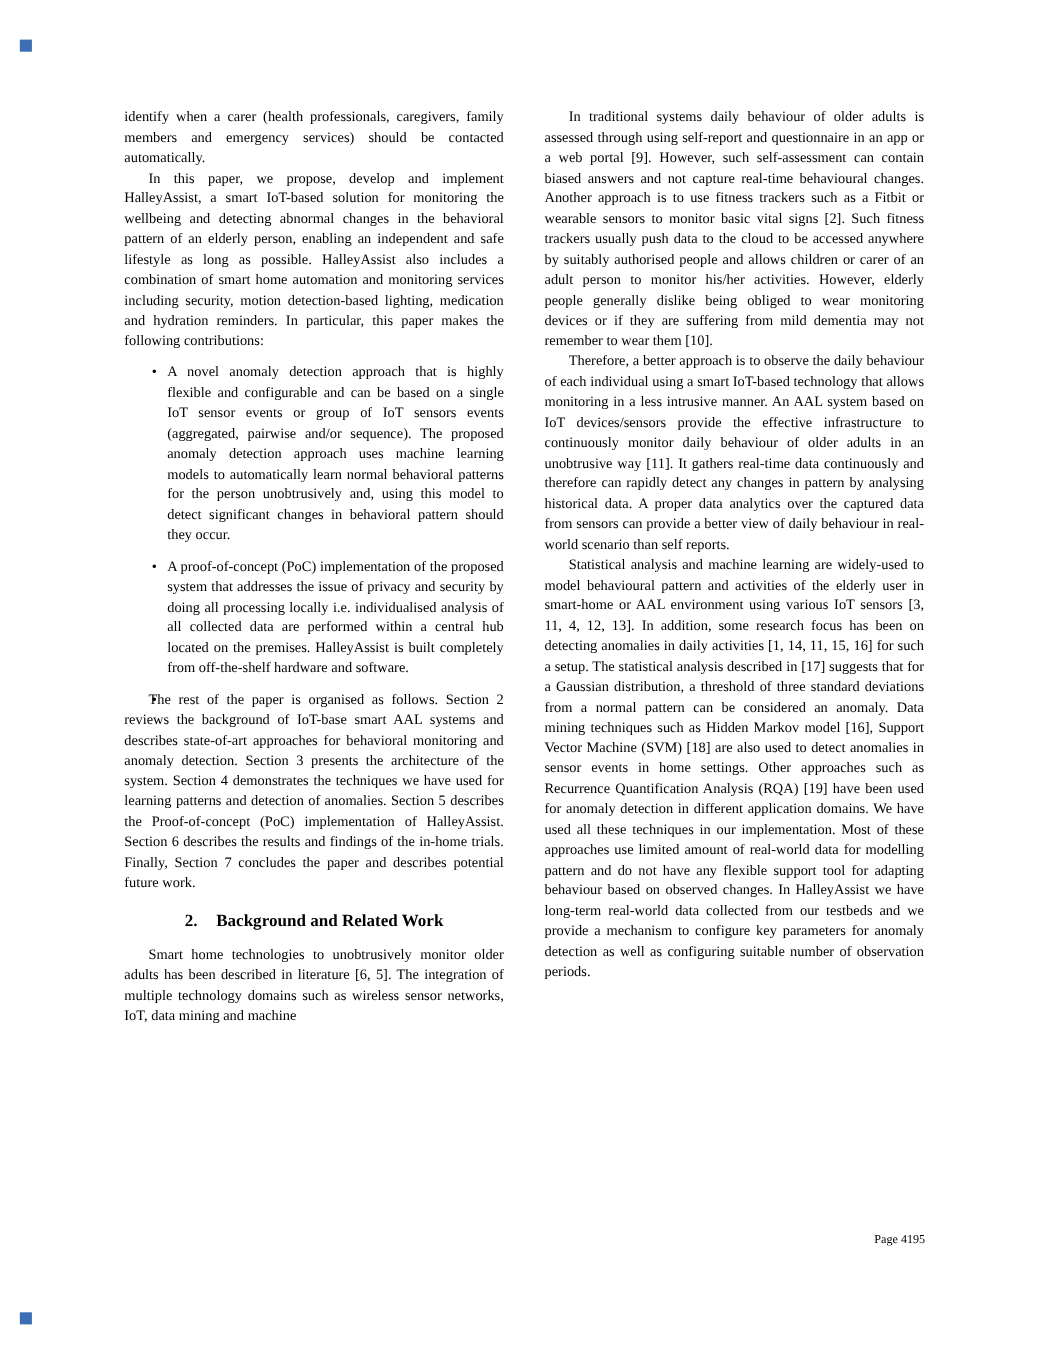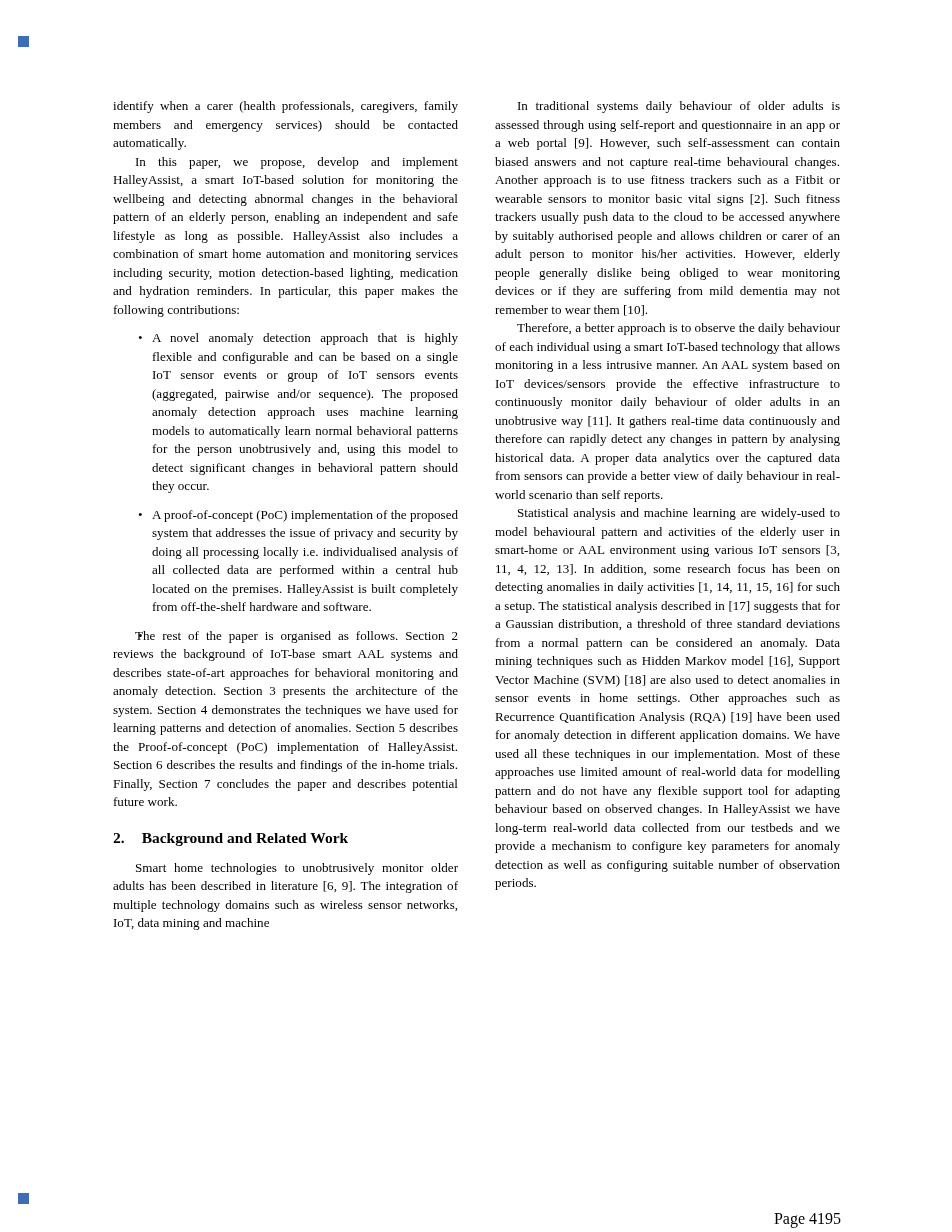--- a/index.html
+++ b/index.html
@@ -61,32 +61,32 @@
   }
   ul.bullets .marker {
     position: absolute;
     left: 25px;
     top: 0;
   }
   h2.section-heading {
     font-size: 15.5px;
     font-weight: bold;
     margin: 16px 0 11px 0;
-    text-align: left;
+    text-align: center;
     line-height: 20px;
   }
   h2.section-heading .h-num {
     display: inline-block;
     margin-right: 17px;
   }
   .footer {
     position: absolute;
-    top: 1212px;
+    top: 1120px;
     right: 111px;
-    font-size: 16px;
+    font-size: 11px;
     line-height: 14px;
     text-align: right;
   }
 </style>
 </head>
 <body>
 
 <div class="page">
 
   <div class="corner-mark top"></div>
@@ -111,21 +111,21 @@
           <span class="marker">•</span>
         </li>
       </ul>
 
       <p class="indent">The rest of the paper is organised as follows. Section 2 reviews the background of IoT-base smart AAL systems and describes state-of-art approaches for behavioral monitoring and anomaly detection.  Section 3 presents the architecture of the system.  Section 4 demonstrates the techniques we have used for learning patterns and detection of anomalies.  Section 5 describes the Proof-of-concept (PoC) implementation of HalleyAssist.  Section 6 describes the results and findings of the in-home trials.  Finally, Section 7 concludes the paper and describes potential future work.</p>
 
       <h2 class="section-heading">
         <span class="h-num">2.</span><span class="h-title">Background and Related Work</span>
       </h2>
 
-      <p class="indent">Smart home technologies to unobtrusively monitor older adults has been described in literature [6, 9]. The integration of multiple technology domains such as wireless sensor networks, IoT, data mining and machine</p>
+      <p class="indent">Smart home technologies to unobtrusively monitor older adults has been described in literature [6, 5]. The integration of multiple technology domains such as wireless sensor networks, IoT, data mining and machine</p>
     </div>
 
     <div class="column">
       <p class="indent">In traditional systems daily behaviour of older adults is assessed through using self-report and questionnaire in an app or a web portal [9].  However, such self-assessment can contain biased answers and not capture real-time behavioural changes.  Another approach is to use fitness trackers such as a Fitbit or wearable sensors to monitor basic vital signs [2]. Such fitness trackers usually push data to the cloud to be accessed anywhere by suitably authorised people and allows children or carer of an adult person to monitor his/her activities.  However, elderly people generally dislike being obliged to wear monitoring devices or if they are suffering from mild dementia may not remember to wear them [10].</p>
       <p class="indent">Therefore, a better approach is to observe the daily behaviour of each individual using a smart IoT-based technology that allows monitoring in a less intrusive manner.  An AAL system based on IoT devices/sensors provide the effective infrastructure to continuously monitor daily behaviour of older adults in an unobtrusive way [11].  It gathers real-time data continuously and therefore can rapidly detect any changes in pattern by analysing historical data. A proper data analytics over the captured data from sensors can provide a better view of daily behaviour in real-world scenario than self reports.</p>
       <p class="indent">Statistical analysis and machine learning are widely-used to model behavioural pattern and activities of the elderly user in smart-home or AAL environment using various IoT sensors [3, 11, 4, 12, 13].  In addition, some research focus has been on detecting anomalies in daily activities [1, 14, 11, 15, 16] for such a setup. The statistical analysis described in [17] suggests that for a Gaussian distribution, a threshold of three standard deviations from a normal pattern can be considered an anomaly. Data mining techniques such as Hidden Markov model [16], Support Vector Machine (SVM) [18] are also used to detect anomalies in sensor events in home settings.  Other approaches such as Recurrence Quantification Analysis (RQA) [19] have been used for anomaly detection in different application domains.  We have used all these techniques in our implementation. Most of these approaches use limited amount of real-world data for modelling pattern and do not have any flexible support tool for adapting behaviour based on observed changes. In HalleyAssist we have long-term real-world data collected from our testbeds and we provide a mechanism to configure key parameters for anomaly detection as well as configuring suitable number of observation periods.</p>
     </div>
 
   </div>
 

